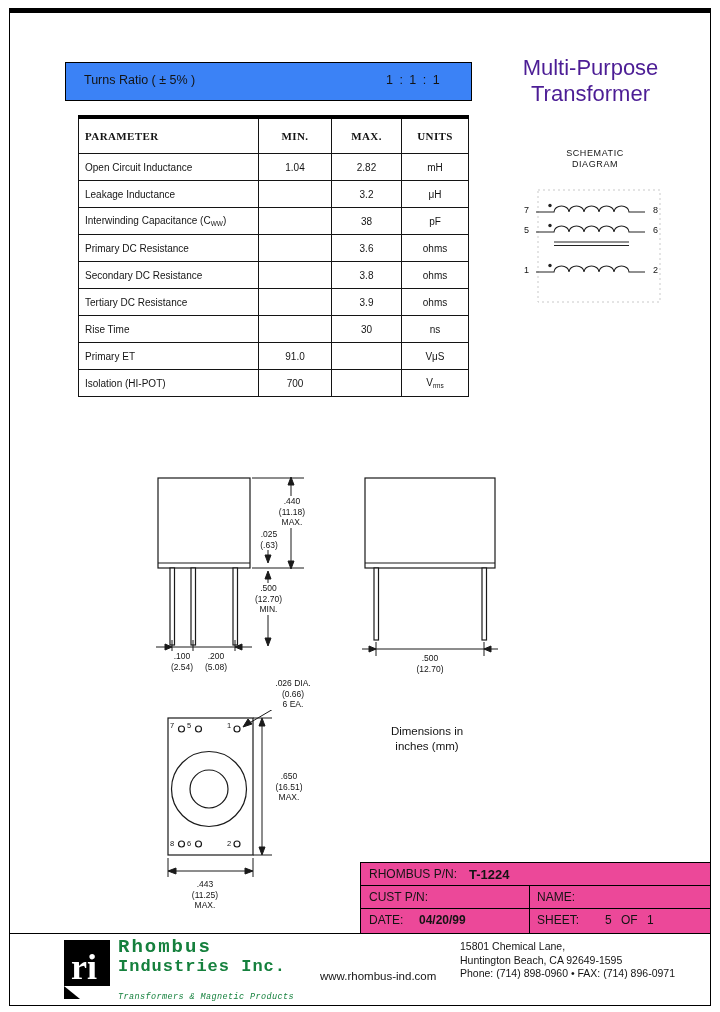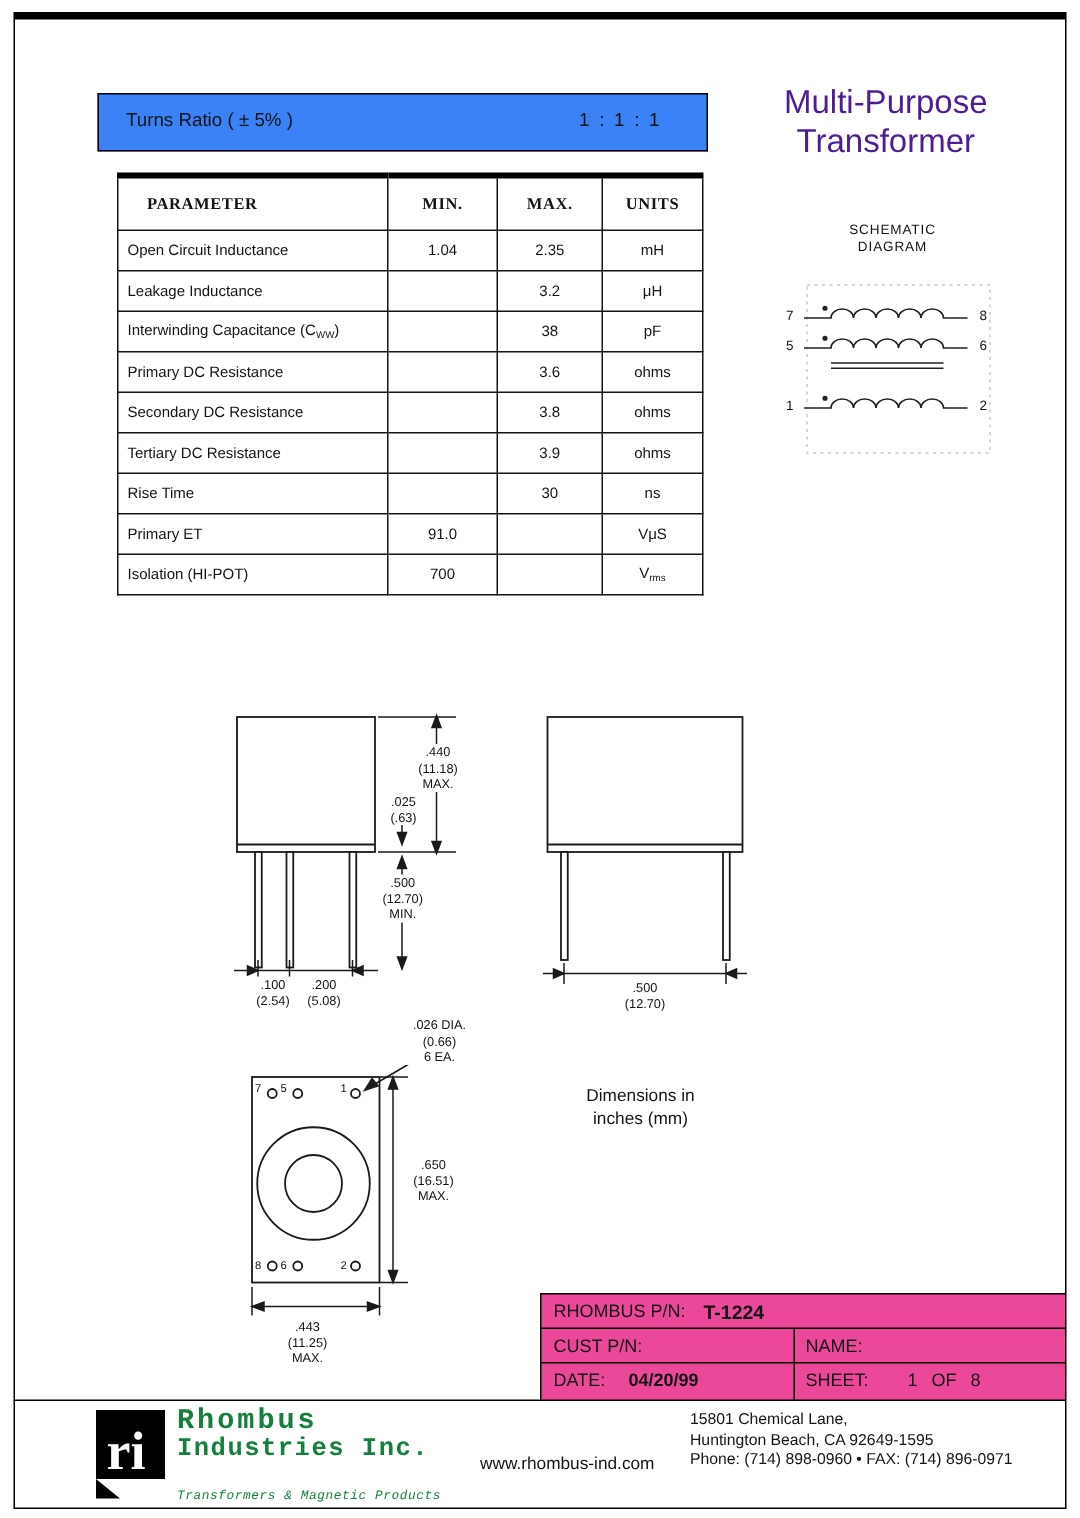--- a/index.html
+++ b/index.html
@@ -17,21 +17,21 @@
   .turns .val{position:absolute;left:320px;top:10px;font-size:12.5px;letter-spacing:1.5px}
 
   
   .doctitle{position:absolute;left:498px;top:55px;width:185px;text-align:center;z-index:2;
             font-size:22px;line-height:26px;color:#4c1d95}
 
   
   table.params{position:absolute;left:78px;top:115px;width:390px;border-collapse:collapse;z-index:2;background:#fff;table-layout:fixed}
   .params th{font-family:"Liberation Serif",serif;font-size:11px;letter-spacing:.4px;
              border:1px solid #141414;border-top:4px solid #000;height:32px;font-weight:bold}
-  .params th.h-param{text-align:left;padding-left:19px}
+  .params th.h-param{text-align:left;padding-left:6px}
   .params td{border:1px solid #141414;font-size:10px;height:26px;padding:0 2px}
   .params td.c-param{text-align:left;padding-left:6px}
   .params td.c-mid{text-align:center}
   .sub{font-size:6.5px;vertical-align:-2px}
 
   
   .schem-title{position:absolute;left:545px;top:148px;width:100px;text-align:center;
                font-size:9px;line-height:11px;letter-spacing:.6px;z-index:2}
   .schem-title span{display:block}
   .pin{position:absolute;font-size:9px;z-index:2}
@@ -171,21 +171,21 @@
     <tbody>
         <tr>
       <th class="h-param">PARAMETER</th>
       <th>MIN.</th>
       <th>MAX.</th>
       <th>UNITS</th>
     </tr>
     <tr>
       <td class="c-param"><span>Open Circuit Inductance</span></td>
       <td class="c-mid"><span>1.04</span></td>
-      <td class="c-mid"><span>2.35</span></td>
+      <td class="c-mid"><span>2.82</span></td>
       <td class="c-mid"><span>mH</span></td>
     </tr>
     <tr>
       <td class="c-param"><span>Leakage Inductance</span></td>
       <td class="c-mid"><span></span></td>
       <td class="c-mid"><span>3.2</span></td>
       <td class="c-mid"><span>μH</span></td>
     </tr>
     <tr>
       <td class="c-param"><span>Interwinding Capacitance (C</span><span class="sub">WW</span><span>)</span></td>
@@ -305,21 +305,21 @@
     <div class="row r2">
       <span class="cell" style="left:8px">CUST P/N:</span>
       <div class="vline"></div>
       <span class="cell" style="left:176px">NAME:</span>
     </div>
     <div class="row r3">
       <span class="cell" style="left:8px">DATE:</span>
       <span class="cell bold" style="left:58px">04/20/99</span>
       <div class="vline"></div>
       <span class="cell" style="left:176px">SHEET:</span>
-      <span class="cell sheetval" style="left:244px">1 OF 8</span>
+      <span class="cell sheetval" style="left:244px">5 OF 1</span>
     </div>
   </div>
 
   <div class="footrule"></div>
   <svg class="abs" style="left:62px;top:938px;z-index:2" width="54" height="62" viewBox="0 0 54 62">
     <rect x="2" y="2" width="46" height="46" fill="#000"></rect>
     <text x="9" y="41" font-family="Liberation Serif, serif" font-weight="bold" font-size="36" fill="#fff">ri</text>
     <polygon points="2,48 18,61 2,61" fill="#000"></polygon>
   </svg>
   <div class="company">

